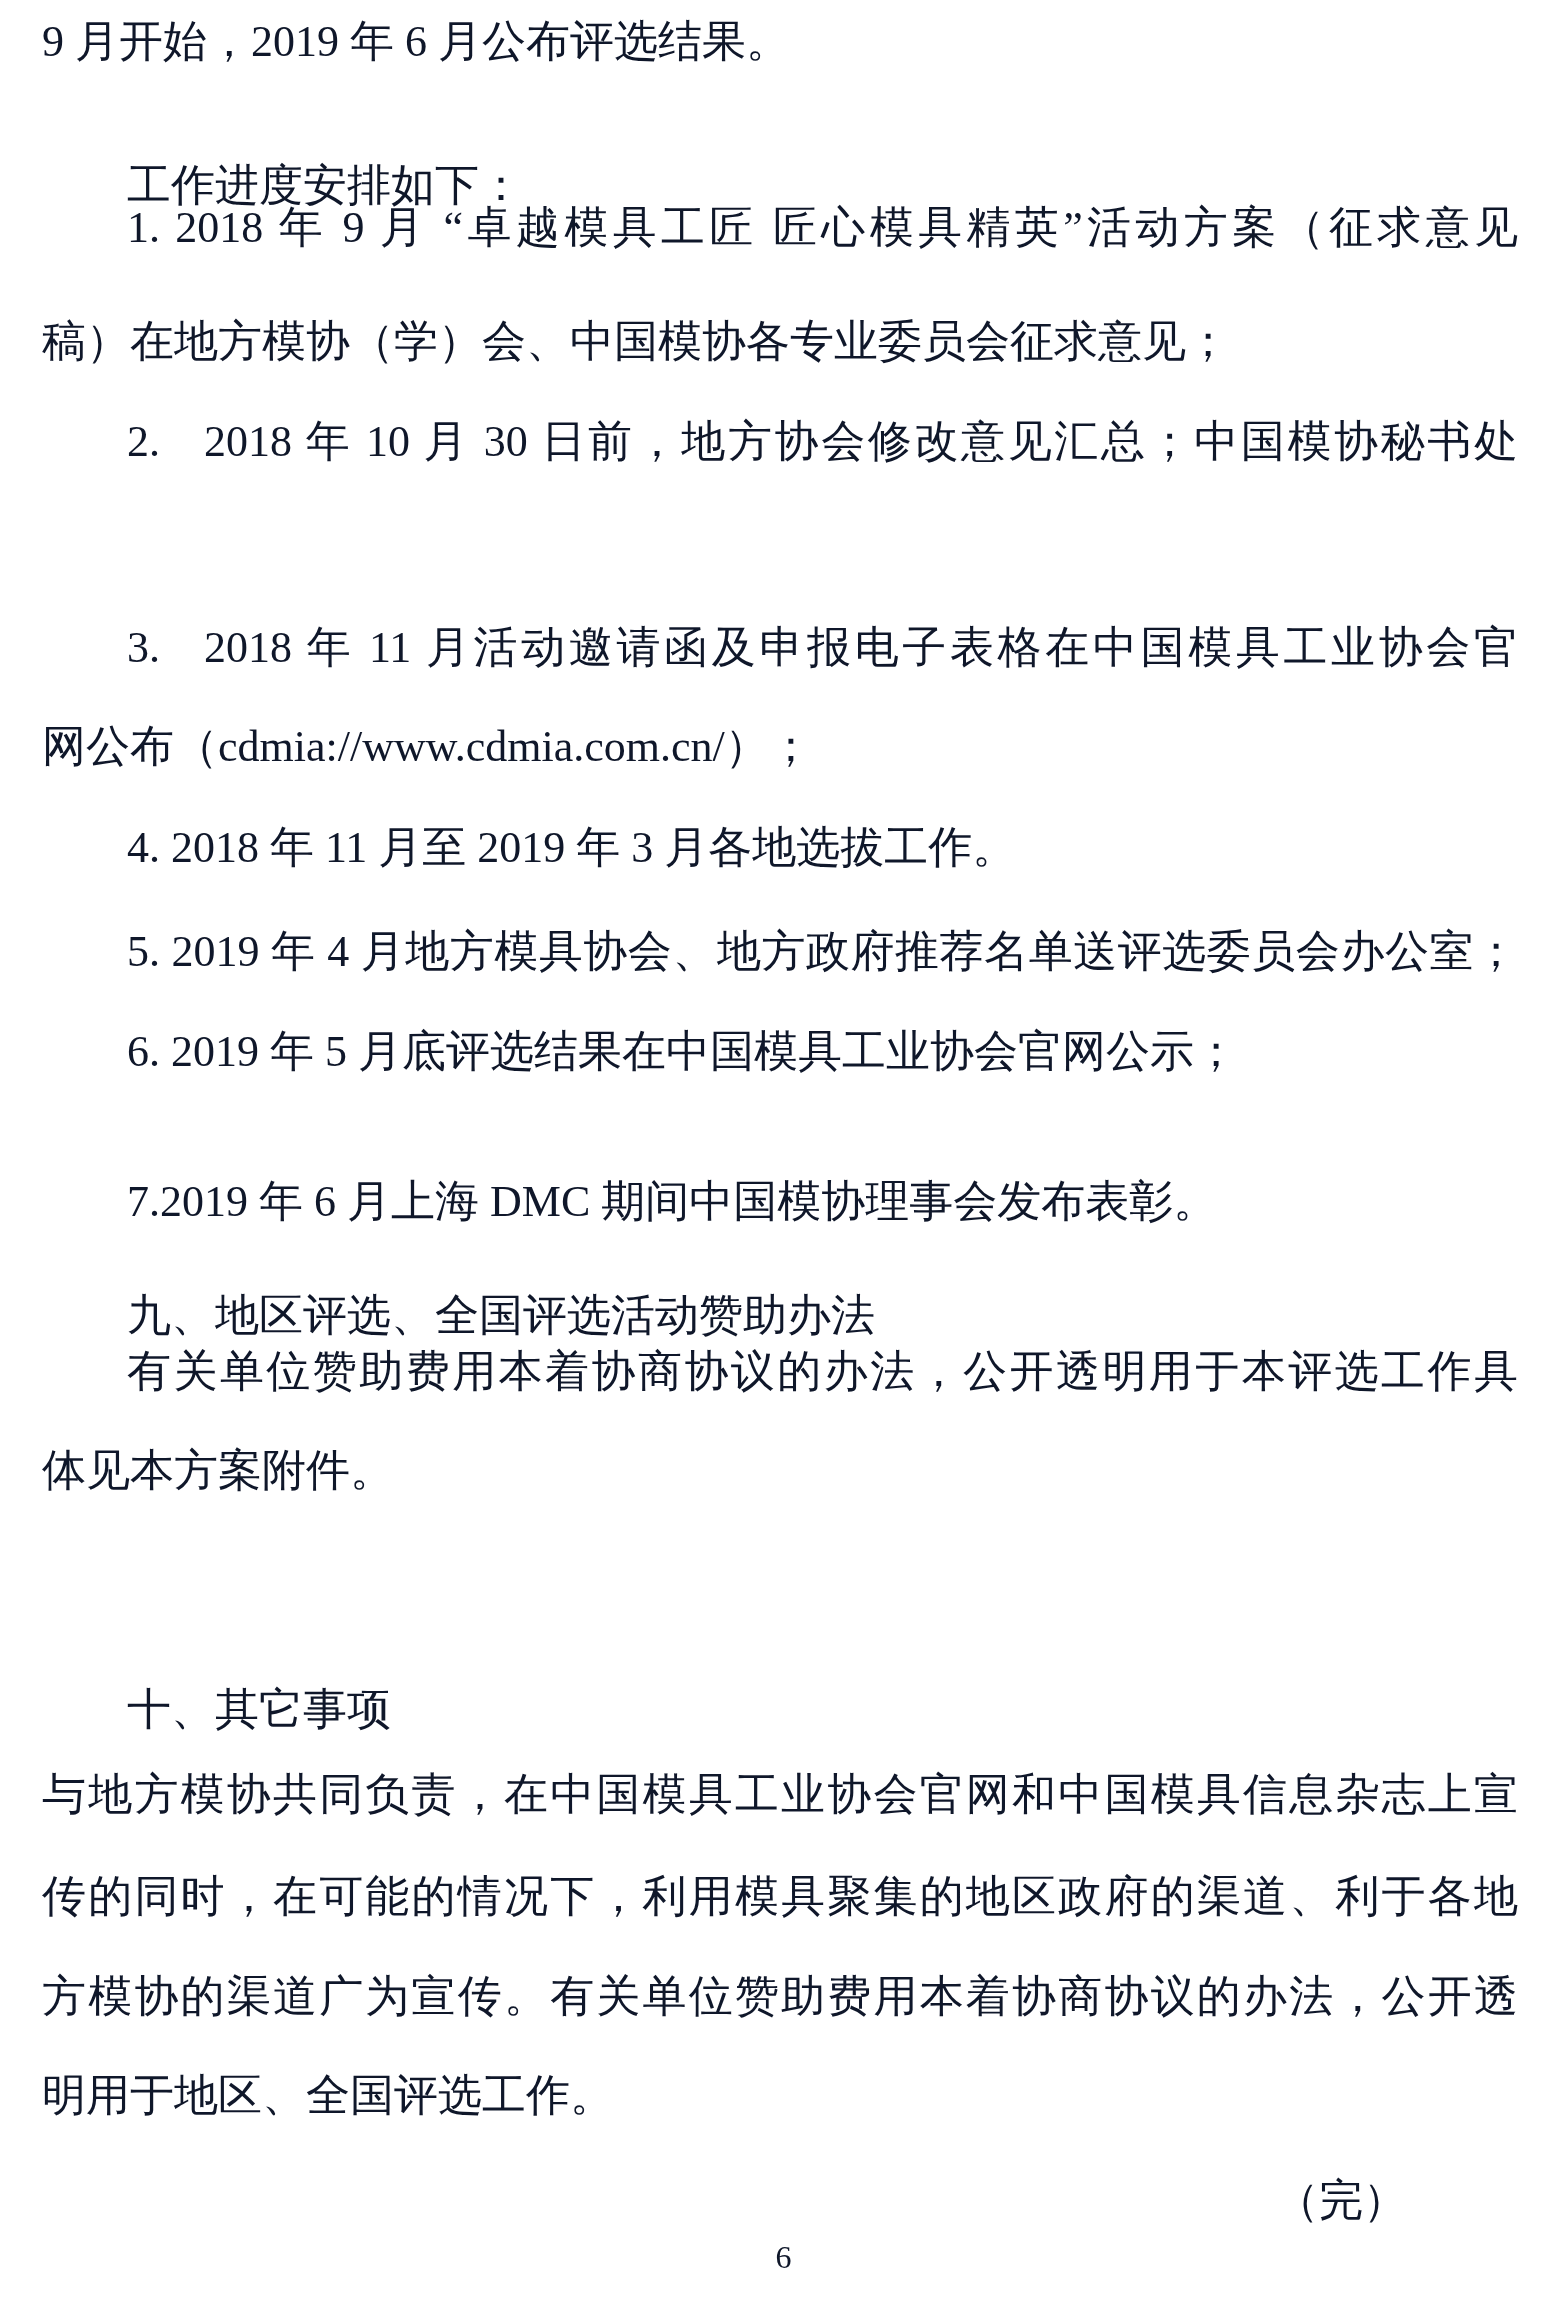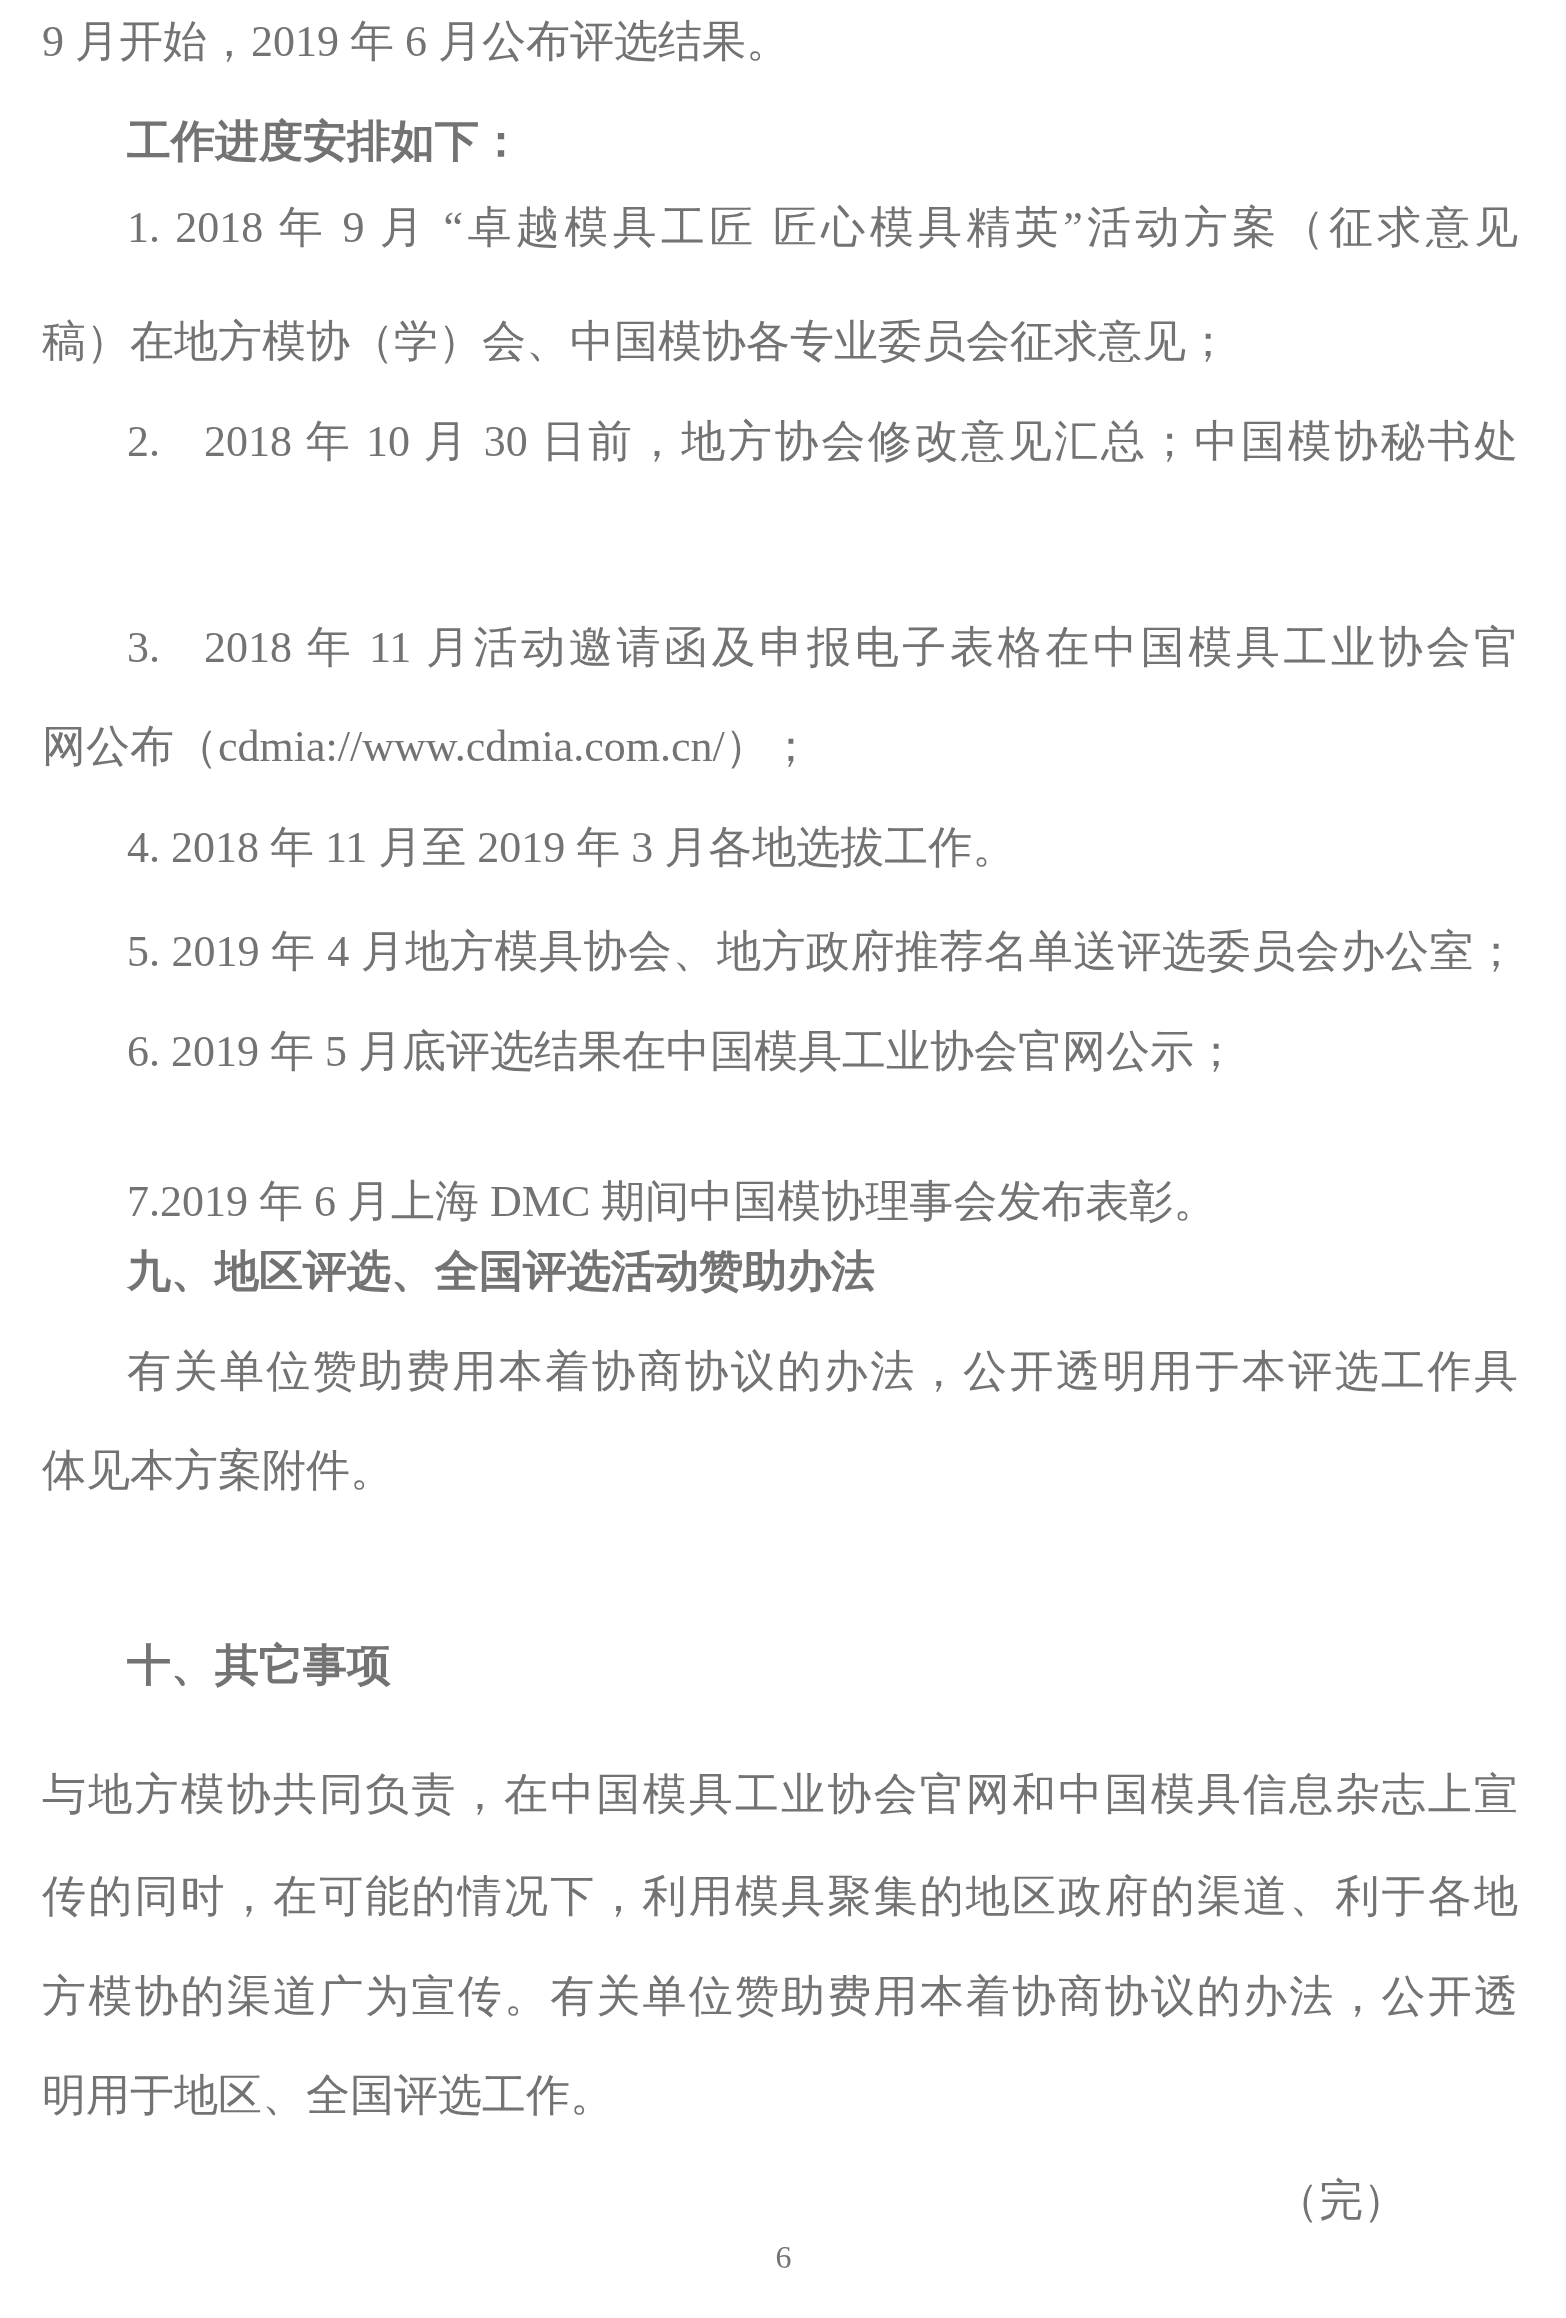--- a/index.html
+++ b/index.html
@@ -18,27 +18,27 @@
     color: #000000;
   }
   .ln {
     position: absolute;
     left: 42px;
     width: 1476px;
     font-size: 44px;
     line-height: 56px;
     white-space: normal;
     word-break: keep-all;
-    color: #737373;
+    color: #0f172a;
   }
   
   .ind { padding-left: 85px; width: 1391px; }
   
   .jf  { text-align: justify; text-align-last: justify; }
-  .hd  { font-weight: 700; }
+  .hd  { font-weight: 400; margin-top: 44px; }
   .b   { font-weight: 400; }
   .endmark {
     text-align: right;
     padding-right: 111px;
     width: 1365px;
   }
   .pagenum {
     left: 0;
     width: 1567px;
     text-align: center;

